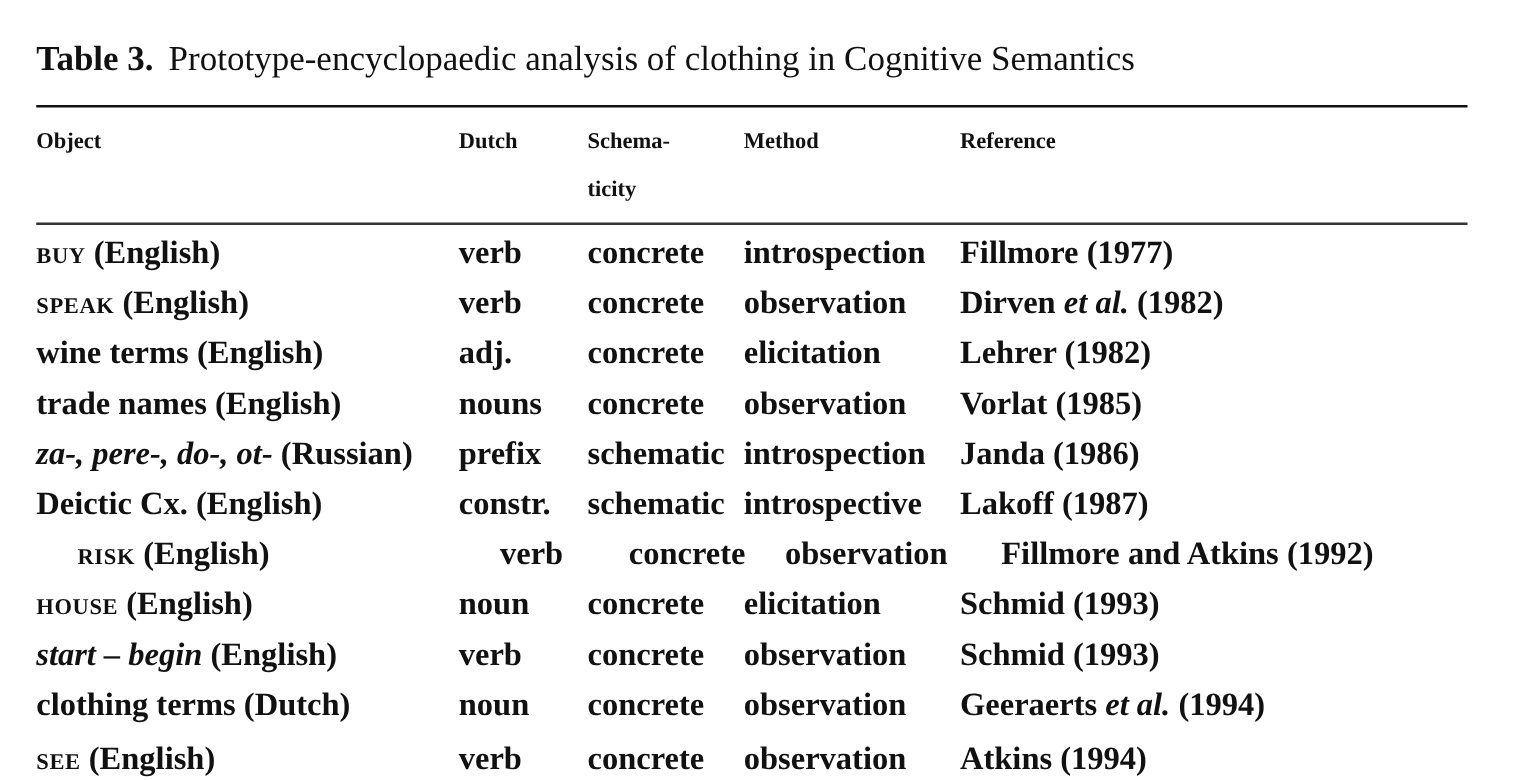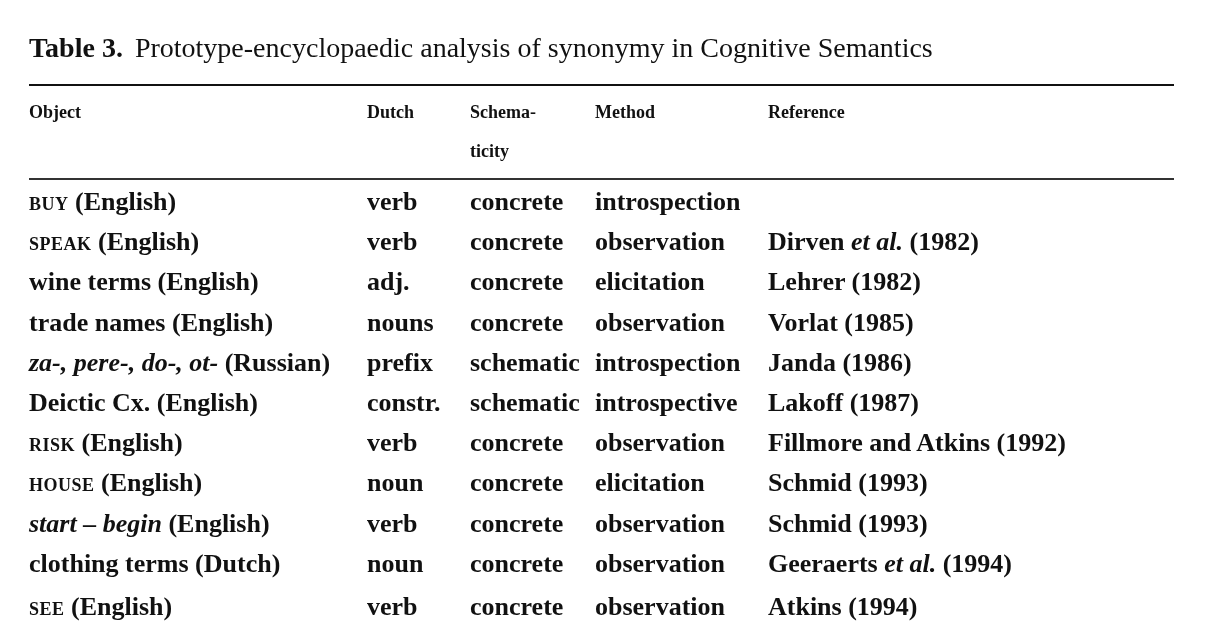--- a/index.html
+++ b/index.html
@@ -63,40 +63,41 @@
   .c3 { left: 595px; }
   .c4 { left: 768px; }
 
   .sc { font-variant: small-caps; text-transform: lowercase; letter-spacing: 0.5px; }
   .it { font-style: italic; }
 </style>
 </head>
 <body>
 
 <div class="caption">
-  <span class="label">Table 3.</span><span class="sep"></span><span>Prototype-encyclopaedic analysis of synonymy in Cognitive Semantics</span>
+  <span class="label">Table 3.</span><span class="sep"></span><span>Prototype-encyclopaedic analysis of clothing in Cognitive Semantics</span>
 </div>
 
 <div class="rule top"></div>
 
 <div class="hdr" style="left:29px; top:92px;">Object</div>
 <div class="hdr" style="left:367px; top:92px;">Dutch</div>
 <div class="hdr" style="left:470px; top:92px;">Schema-</div>
 <div class="hdr" style="left:470px; top:131px;">ticity</div>
 <div class="hdr" style="left:595px; top:92px;">Method</div>
 <div class="hdr" style="left:768px; top:92px;">Reference</div>
 
 <div class="rule mid"></div>
 
 <div id="table-body">
     <div class="row" style="top: 182px;">
       <div class="cell c0"><span></span><span class="sc">BUY</span><span> (English)</span></div>
       <div class="cell c1">verb</div>
       <div class="cell c2">concrete</div>
       <div class="cell c3">introspection</div>
+      <div class="cell c4"><span>Fillmore</span><span class="it"></span><span> (1977)</span></div>
     </div>
     <div class="row" style="top: 222.2px;">
       <div class="cell c0"><span></span><span class="sc">SPEAK</span><span> (English)</span></div>
       <div class="cell c1">verb</div>
       <div class="cell c2">concrete</div>
       <div class="cell c3">observation</div>
       <div class="cell c4"><span>Dirven </span><span class="it">et al.</span><span> (1982)</span></div>
     </div>
     <div class="row" style="top: 262.4px;">
       <div class="cell c0"><span>wine terms (English)</span><span></span><span></span></div>
@@ -119,21 +120,21 @@
       <div class="cell c3">introspection</div>
       <div class="cell c4"><span>Janda</span><span class="it"></span><span> (1986)</span></div>
     </div>
     <div class="row" style="top: 383px;">
       <div class="cell c0"><span>Deictic Cx. (English)</span><span></span><span></span></div>
       <div class="cell c1">constr.</div>
       <div class="cell c2">schematic</div>
       <div class="cell c3">introspective</div>
       <div class="cell c4"><span>Lakoff</span><span class="it"></span><span> (1987)</span></div>
     </div>
-    <div class="row" style="top: 423.2px;">
+    <div class="row" style="top: 423.2px; margin-left: 33px;">
       <div class="cell c0"><span></span><span class="sc">RISK</span><span> (English)</span></div>
       <div class="cell c1">verb</div>
       <div class="cell c2">concrete</div>
       <div class="cell c3">observation</div>
       <div class="cell c4"><span>Fillmore and Atkins</span><span class="it"></span><span> (1992)</span></div>
     </div>
     <div class="row" style="top: 463.4px; padding-left: 36px;">
       <div class="cell c0"><span></span><span class="sc">HOUSE</span><span> (English)</span></div>
       <div class="cell c1">noun</div>
       <div class="cell c2">concrete</div>

